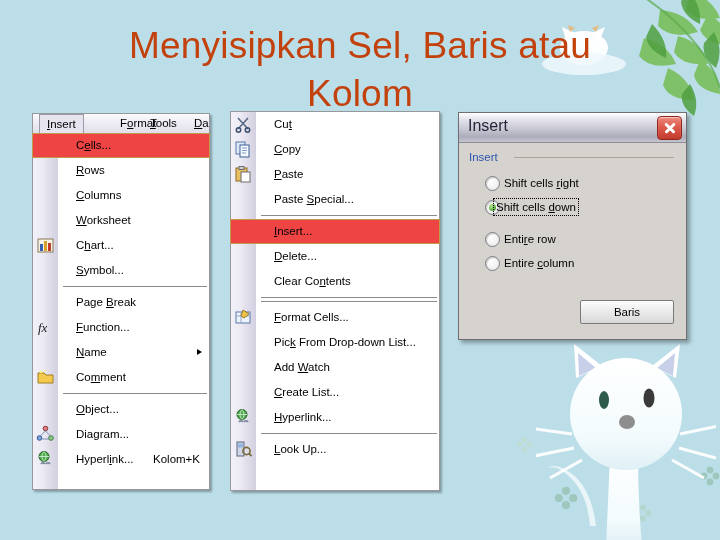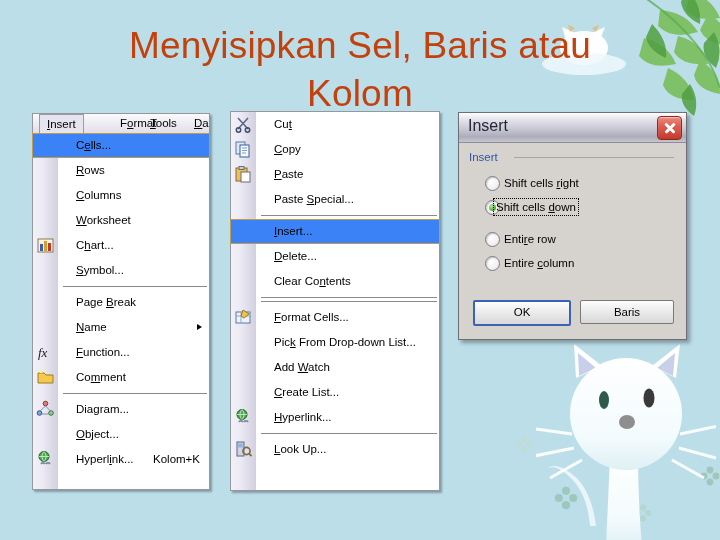--- a/index.html
+++ b/index.html
@@ -45,21 +45,21 @@
   }
   .mi .ic{
     position:absolute;left:3px;top:3px;width:19px;height:19px;
   }
   .mi .acc{position:absolute;right:9px;top:0;color:#000;}
   .mi .arrow{
     position:absolute;right:7px;top:9px;width:0;height:0;
     border-left:5px solid #000;border-top:3.5px solid transparent;border-bottom:3.5px solid transparent;
   }
   .mi.sel{
-    background:#3b82f6;
+    background:#ef4444;
     border:1px solid #c09a4d;
     height:23px;line-height:23px;
     margin-left:-1px;margin-right:-1px;
   }
   .sep{height:1px;background:#8a8a8a;margin:3px 2px 3px 30px;}
   u{text-decoration:underline;}
 
   
   .menubar{
     position:absolute;left:0;top:0;height:19px;width:100%;
@@ -259,37 +259,37 @@
         <li class="mi"><span><u>W</u>orksheet</span></li>
         <li class="mi"><span class="ic"><svg width="19" height="19" viewBox="0 0 19 19">
               <rect x="2" y="3" width="15" height="13" fill="#f7f3e6" stroke="#8a7a55"></rect>
               <rect x="4" y="8" width="3" height="7" fill="#3a5fb0"></rect>
               <rect x="8" y="5" width="3" height="10" fill="#d8a02a"></rect>
               <rect x="12" y="7" width="3" height="8" fill="#c03a2a"></rect>
             </svg></span><span>C<u>h</u>art...</span></li>
         <li class="mi"><span><u>S</u>ymbol...</span></li>
         <li class="sep"></li>
         <li class="mi"><span>Page <u>B</u>reak</span></li>
-        <li class="mi"><span><u>N</u>ame</span><span class="arrow"></span></li>
         <li class="mi"><span class="ic"><svg width="19" height="19" viewBox="0 0 19 19">
               <text x="2" y="14" font-size="13" font-style="italic" font-family="Liberation Serif,serif" fill="#1a1a1a">fx</text>
             </svg></span><span><u>F</u>unction...</span></li>
+        <li class="mi"><span><u>N</u>ame</span><span class="arrow"></span></li>
         <li class="mi"><span class="ic"><svg width="19" height="19" viewBox="0 0 19 19">
               <path d="M2 5h6l2 2h7v8H2z" fill="#f5c94e" stroke="#a07f20"></path>
               <circle cx="5" cy="4" r="1.3" fill="#fff27a"></circle>
               <circle cx="9" cy="3" r="1" fill="#fff27a"></circle>
             </svg></span><span>Co<u>m</u>ment</span></li>
         <li class="sep"></li>
+        <li class="mi"><span><u>O</u>bject...</span></li>
         <li class="mi"><span class="ic"><svg width="19" height="19" viewBox="0 0 19 19">
               <circle cx="9.5" cy="3.5" r="2.3" fill="#e07b7b" stroke="#8a3c3c"></circle>
               <circle cx="3.5" cy="13" r="2.3" fill="#7ba7dd" stroke="#36598f"></circle>
               <circle cx="15" cy="13" r="2.3" fill="#8fce8f" stroke="#3c7a3c"></circle>
               <path d="M9.5 6 L4 11 M9.5 6 L14.5 11 M5.5 14 L13 14" stroke="#7f8fb0" fill="none"></path>
             </svg></span><span>Dia<u>g</u>ram...</span></li>
-        <li class="mi"><span><u>O</u>bject...</span></li>
         <li class="mi"><span class="ic"><svg width="19" height="19" viewBox="0 0 19 19">
               <circle cx="8" cy="6.5" r="5" fill="#4aa84a" stroke="#1e5e1e"></circle>
               <path d="M3 6.5h10M8 1.5c2.6 3 2.6 7 0 10M8 1.5c-2.6 3-2.6 7 0 10" stroke="#dff3df" fill="none" stroke-width=".8"></path>
               <path d="M5 14a2.4 2.4 0 014 0M10 14a2.4 2.4 0 014 0" stroke="#7d8aa0" stroke-width="1.8" fill="none"></path>
             </svg></span><span>Hyperl<u>i</u>nk...</span><span class="acc">Kolom+K</span></li>
       </ul>
   </div>
 
   <div class="menu" id="context-menu" style="left:230px;top:111px;width:208px;height:378px;">
     <div class="gutter"></div>
@@ -363,18 +363,17 @@
       </div>
       <div class="radio-row" id="opt2" style="top:88px;">
         <span class="radio"></span>
         <span class="lbl">Enti<u>r</u>e row</span>
       </div>
       <div class="radio-row" id="opt3" style="top:112px;">
         <span class="radio"></span>
         <span class="lbl">Entire <u>c</u>olumn</span>
       </div>
 
-      <div class="dbtn def" style="left:14px;top:157px;width:94px;">OK</div>
       <div class="dbtn" style="left:121px;top:157px;width:92px;">Baris</div>
     </div>
   </div>
 
 </div>
 
 </body></html>

